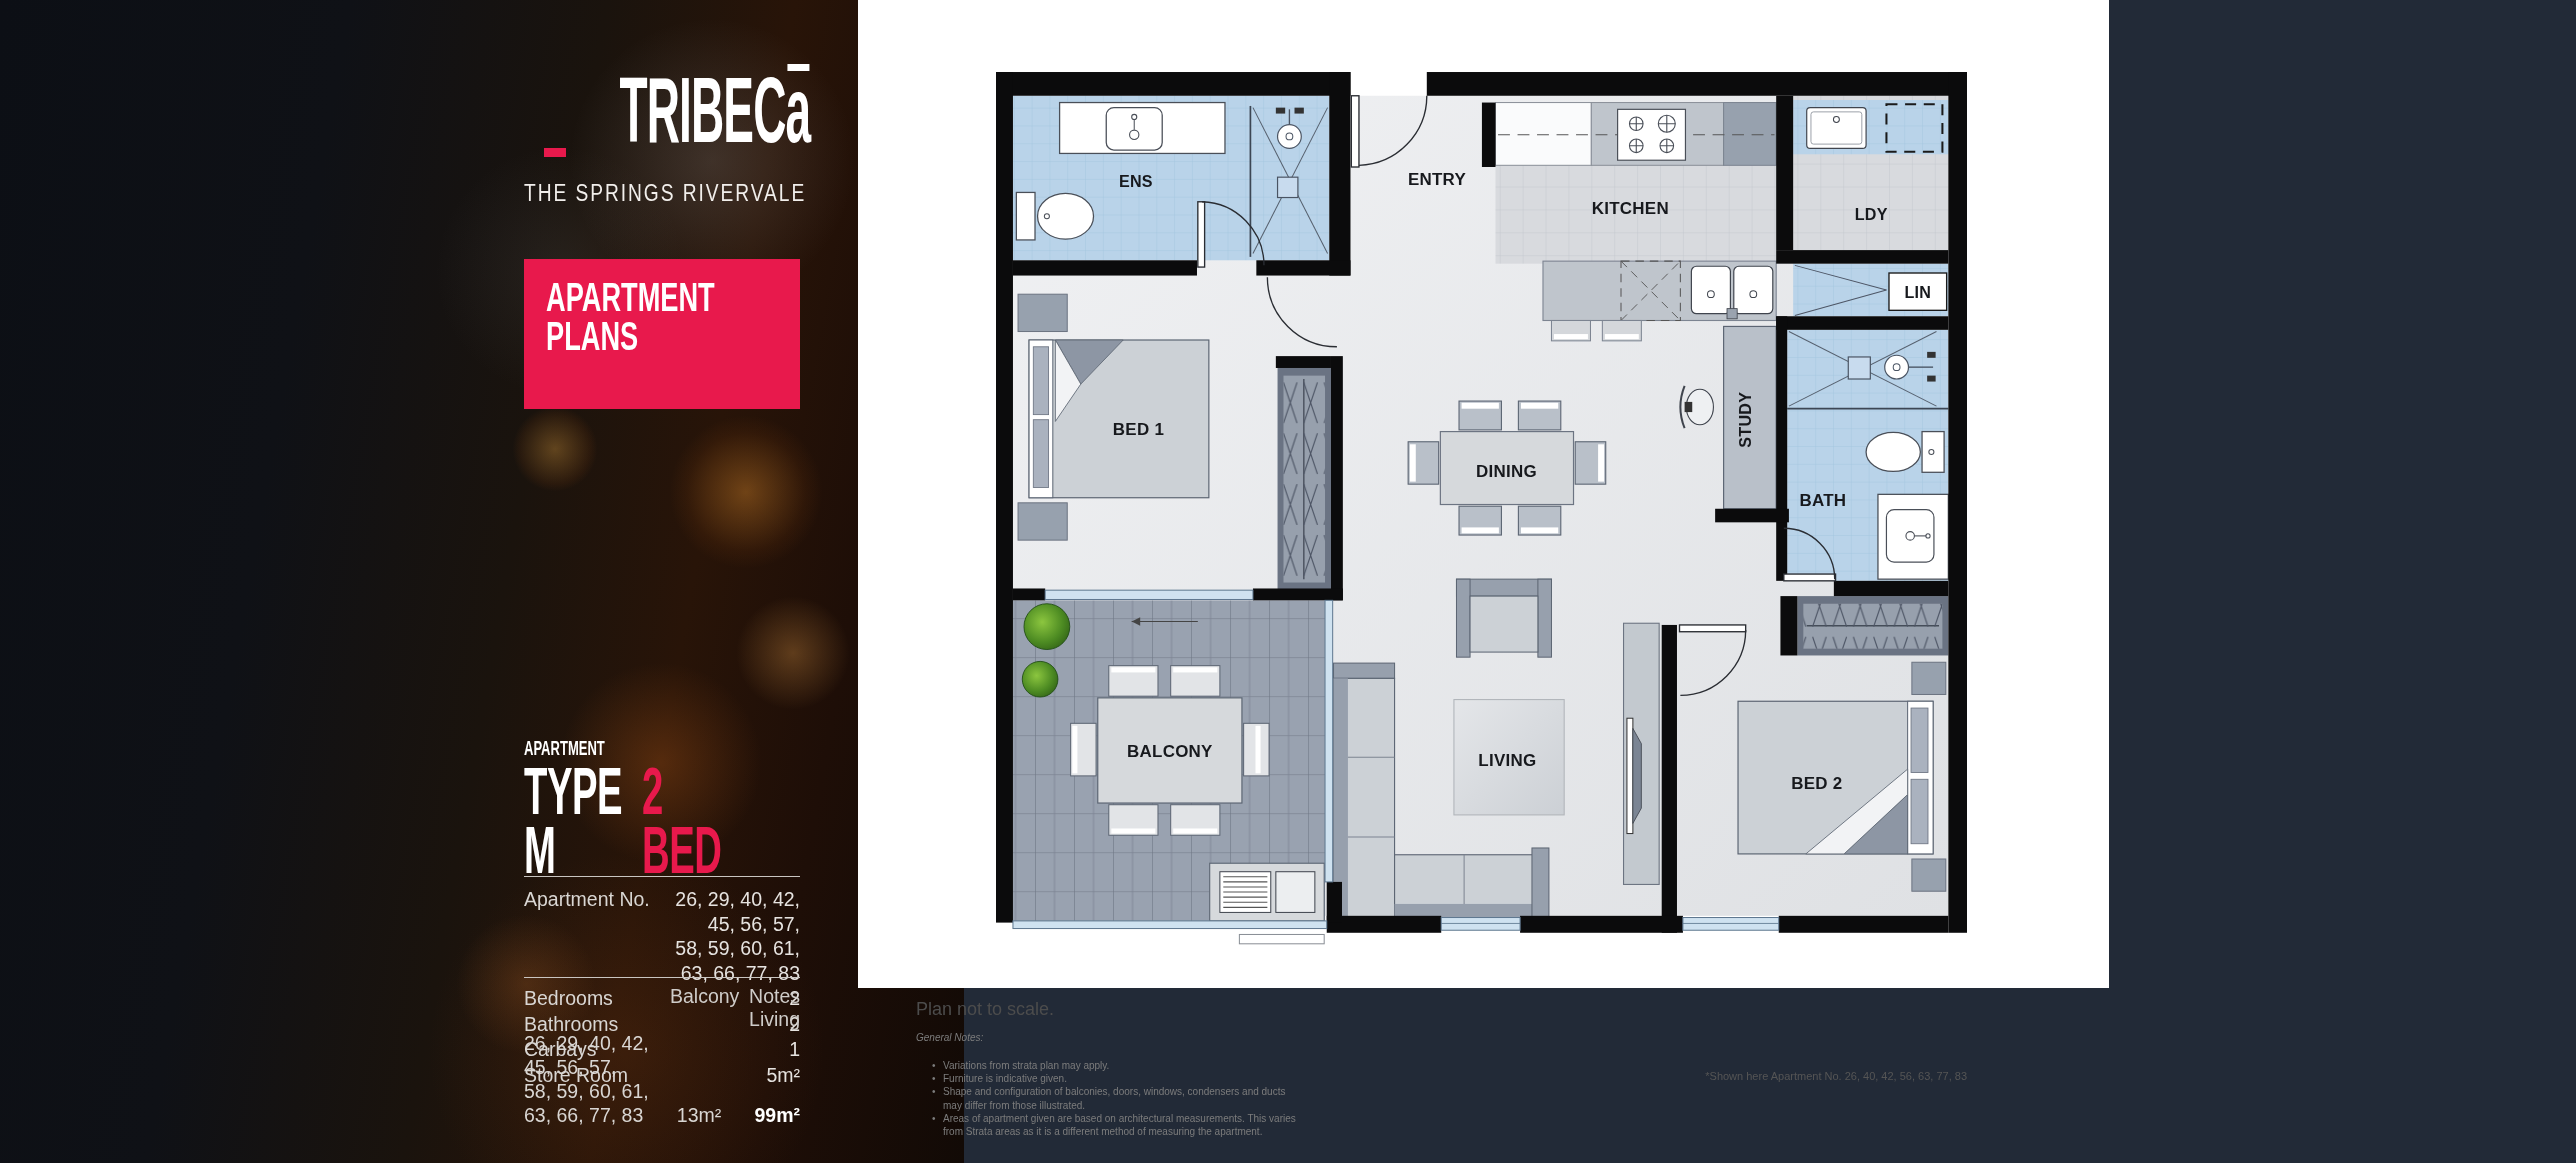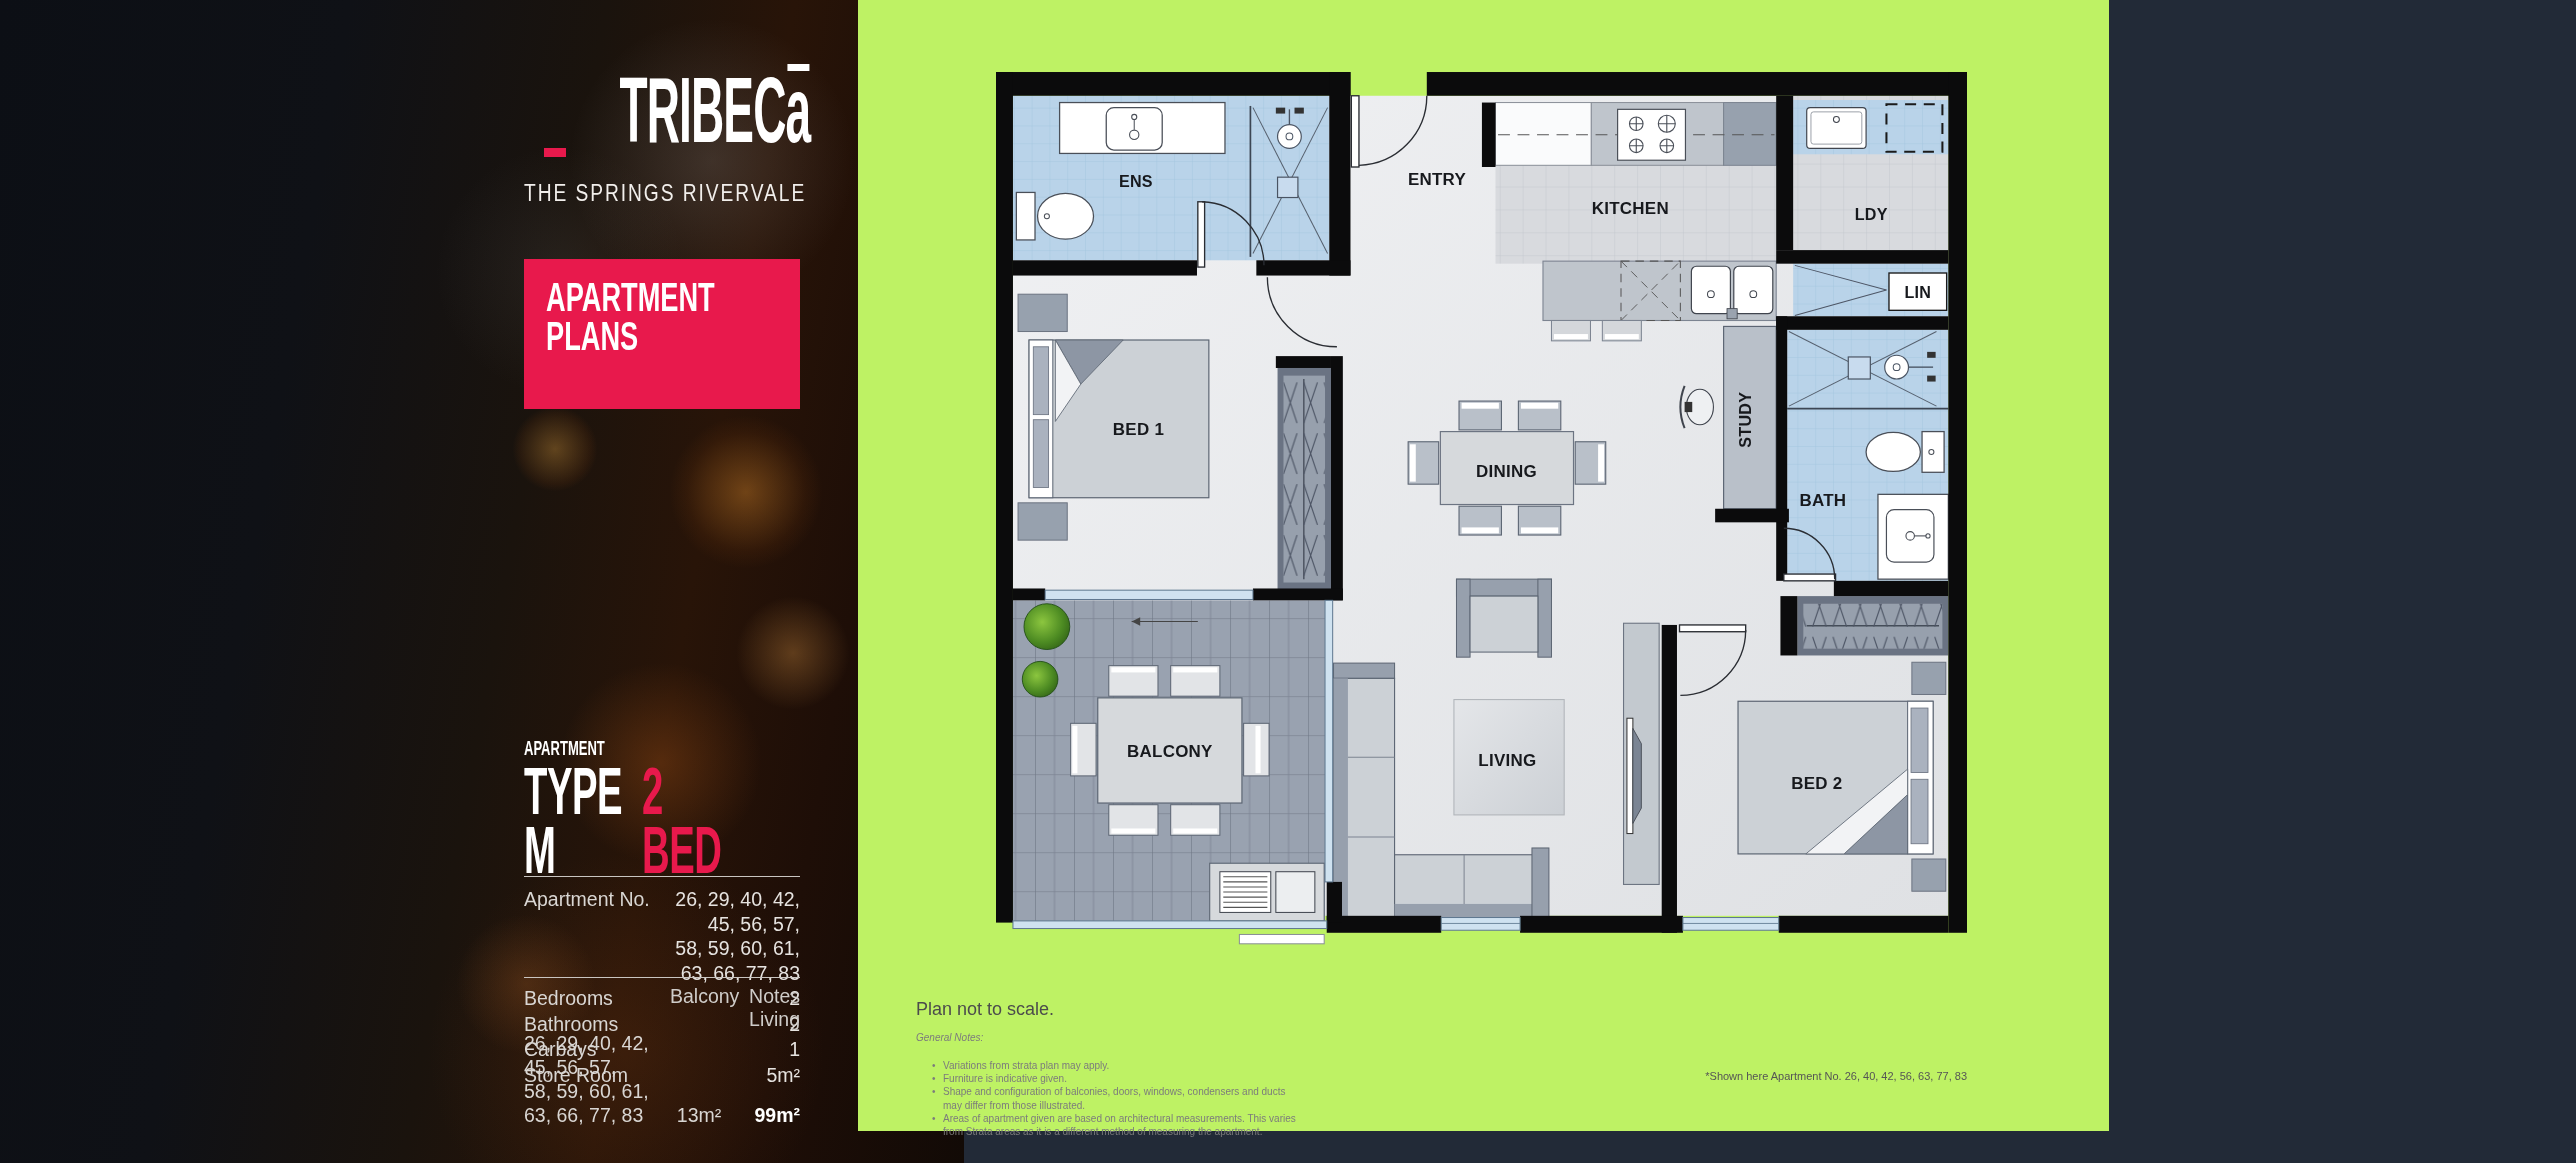--- a/index.html
+++ b/index.html
@@ -51,21 +51,21 @@
   
   .areas{position:absolute;left:524px;top:977px;width:276px;border-top:1.7px solid #c9c5c1;padding-top:6.8px;color:#d9d6d3;font-size:19.5px;}
   .areas-grid{display:grid;grid-template-columns:146px 58px 72px;column-gap:0;}
   .areas-head{color:#cfccc9;line-height:23px;}
   .ah2{text-align:center;}
   .ah3{text-align:right;}
   .areas-labels{white-space:pre-line;line-height:24px;}
   .areas-val{align-self:end;text-align:center;line-height:24px;}
   .areas-total{align-self:end;text-align:right;font-weight:bold;color:#ffffff;line-height:24px;}
   
-  .content{position:absolute;left:858px;top:0;width:1251px;height:1131px;background:#bef264;}
+  .content{position:absolute;left:858px;top:0;width:1251px;height:988px;background:#ffffff;}
   .plan-wrap{position:absolute;left:138px;top:72px;width:971px;height:882px;}
   
   .notes{position:absolute;left:58px;top:999px;width:399px;color:#7c7c7c;}
   .notes-title{font-size:18px;color:#4c4c4c;margin:0 0 12px 0;font-weight:normal;}
   .notes-head{font-size:10px;margin:0 0 1.7px 0;font-style:italic;}
   .notes ul{list-style:none;margin:16px;padding:0;font-size:10px;line-height:1.32;}
   .notes li{position:relative;padding-left:11px;margin:0;}
   .notes li::before{content:"•";position:absolute;left:0;top:0;}
   .shown{position:absolute;left:0;top:1070px;width:1109px;text-align:right;font-size:11px;color:#555;}
   

